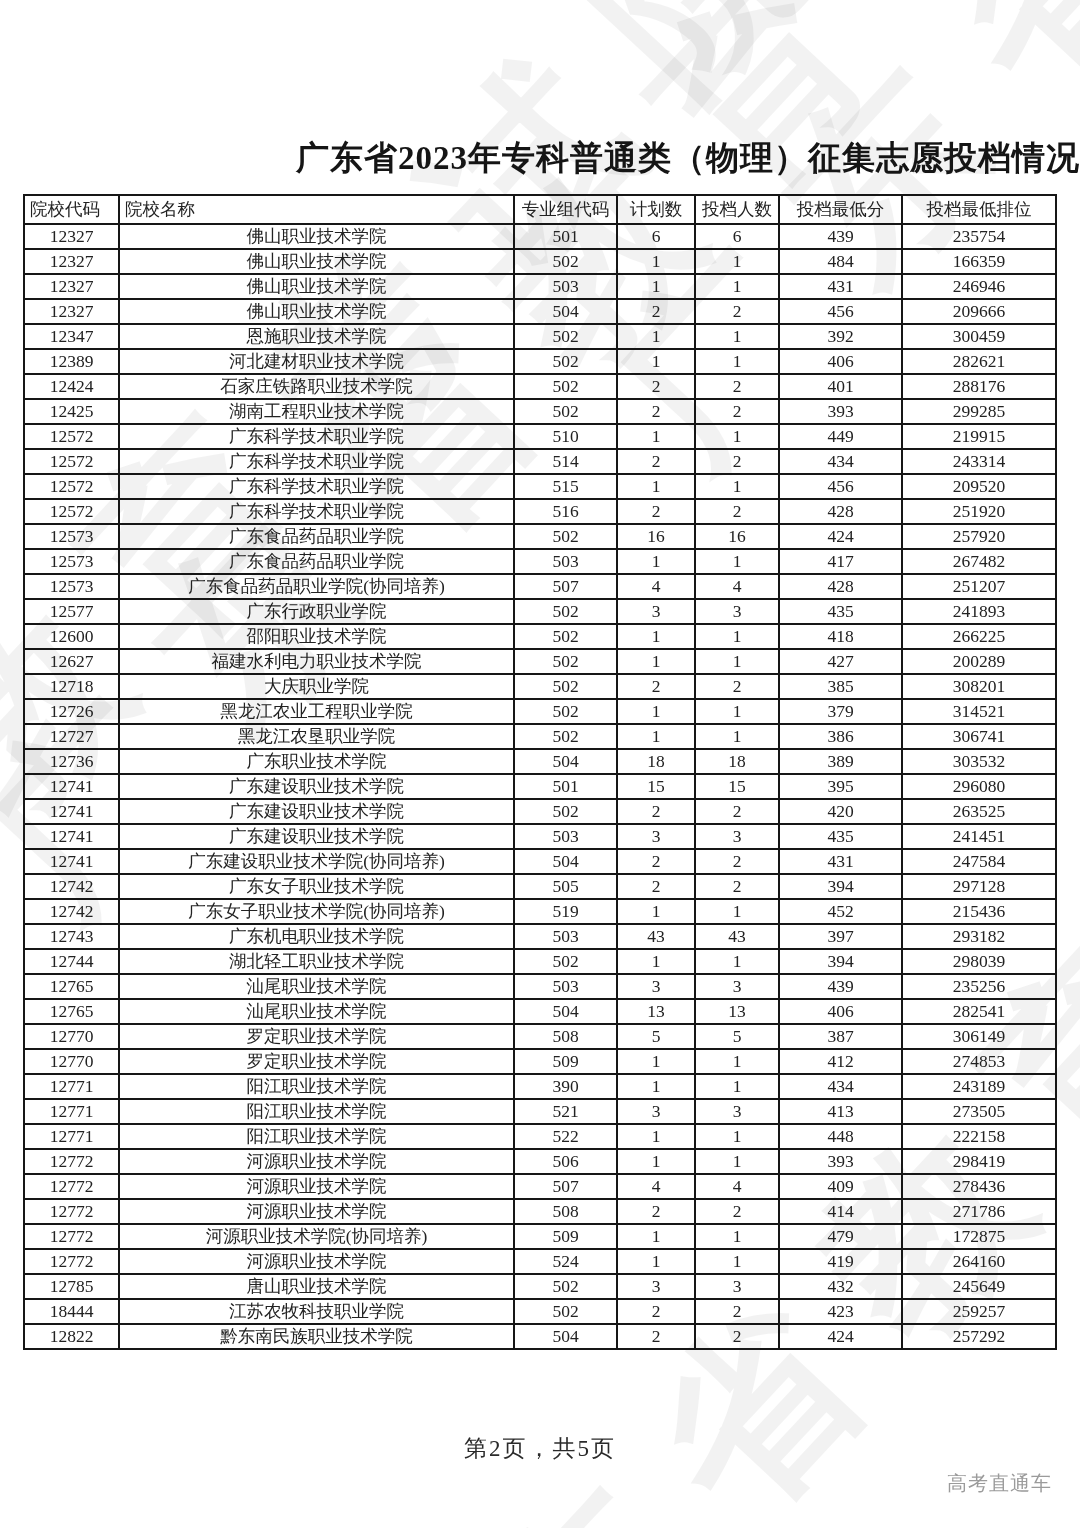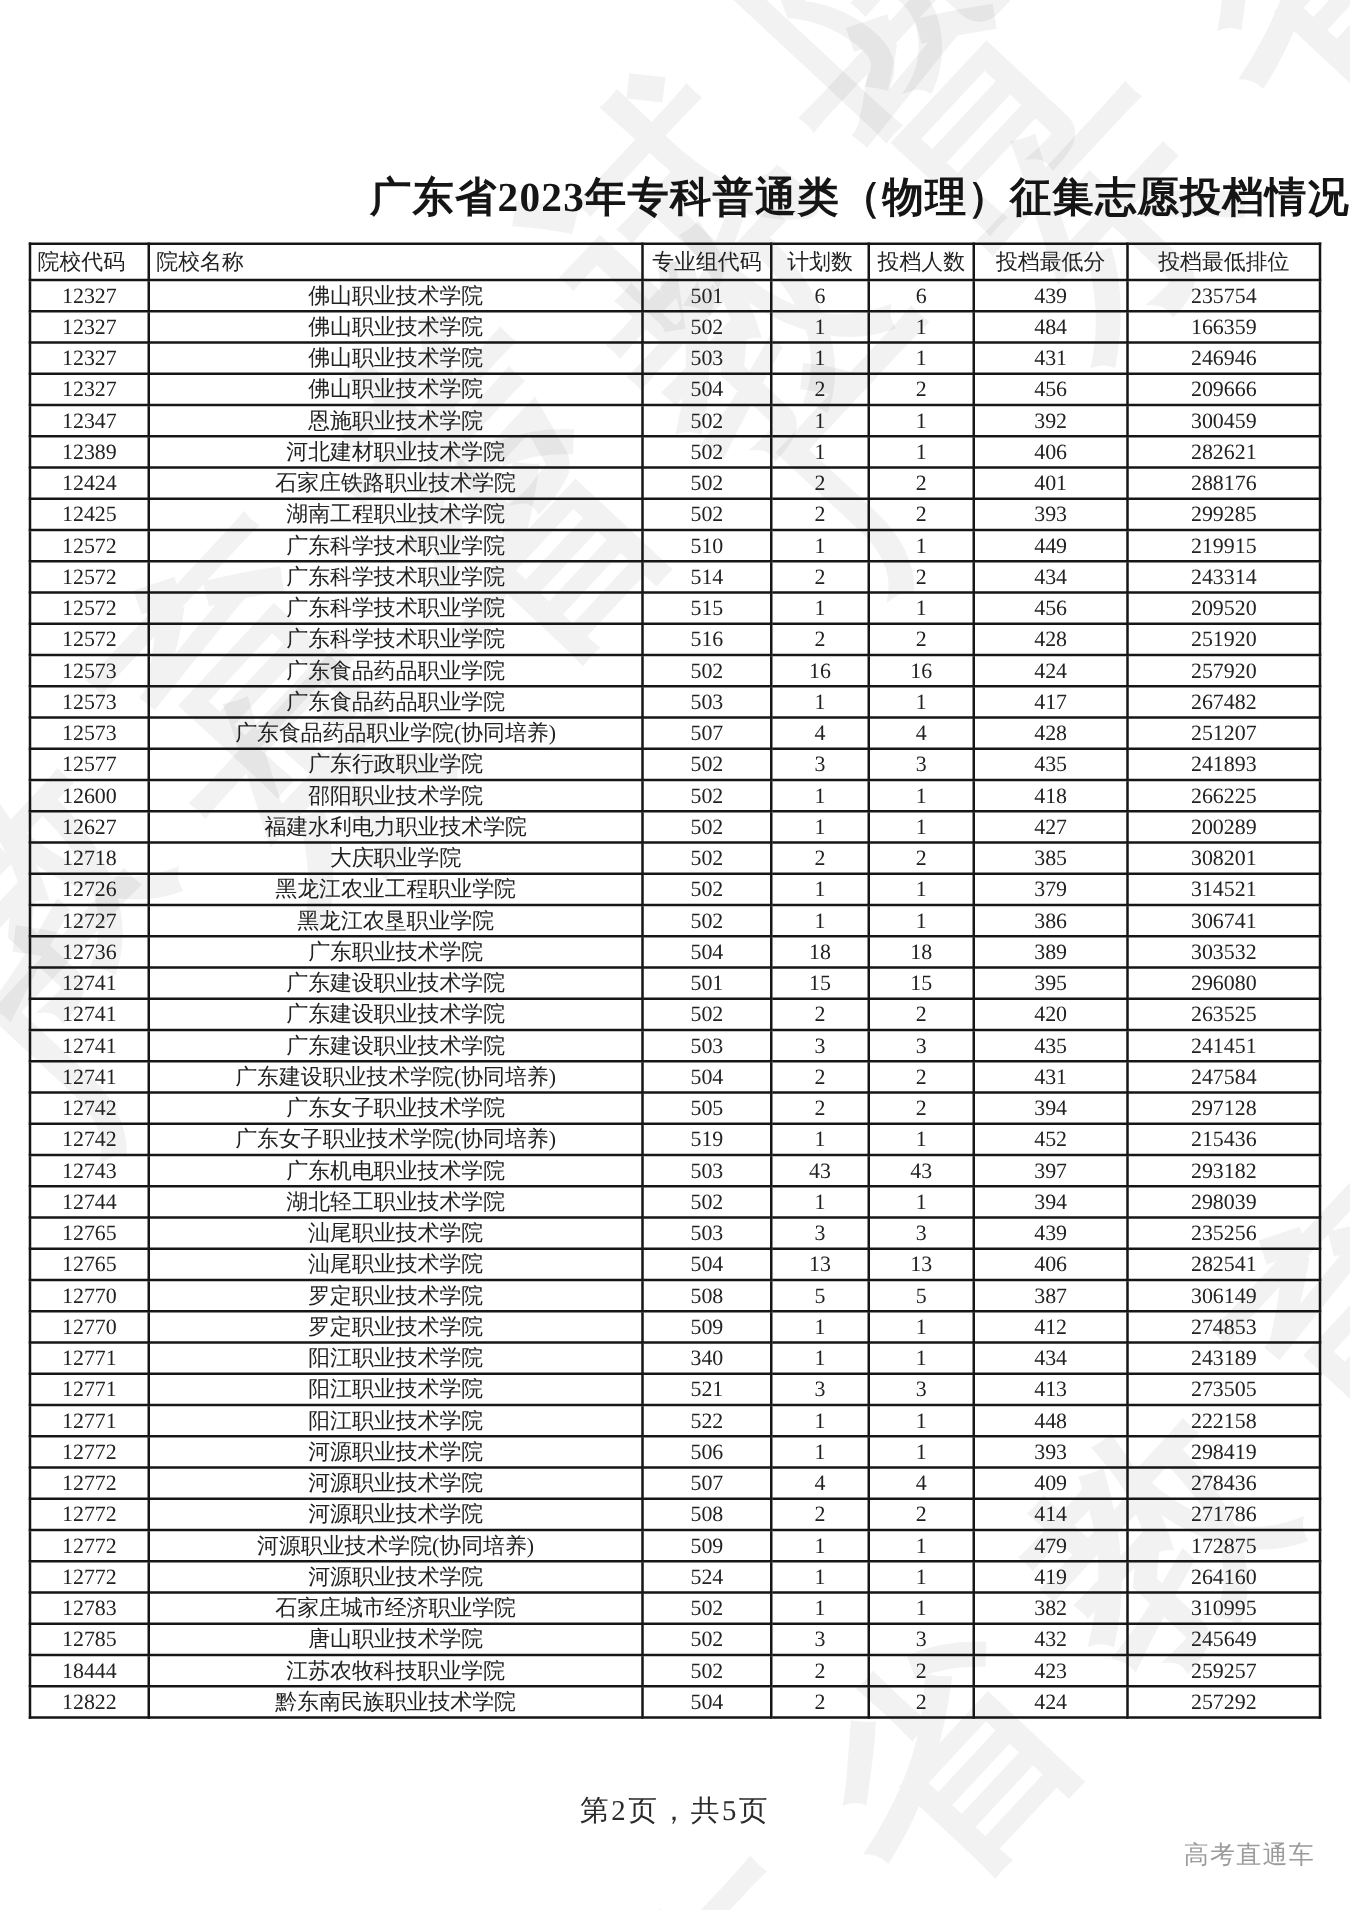--- a/index.html
+++ b/index.html
@@ -397,21 +397,21 @@
           <td class="col-name">罗定职业技术学院</td>
           <td class="col-group">509</td>
           <td class="col-plan">1</td>
           <td class="col-filed">1</td>
           <td class="col-min_score">412</td>
           <td class="col-min_rank">274853</td>
         </tr>
         <tr>
           <td class="col-code">12771</td>
           <td class="col-name">阳江职业技术学院</td>
-          <td class="col-group">340</td>
+          <td class="col-group">390</td>
           <td class="col-plan">1</td>
           <td class="col-filed">1</td>
           <td class="col-min_score">434</td>
           <td class="col-min_rank">243189</td>
         </tr>
         <tr>
           <td class="col-code">12771</td>
           <td class="col-name">阳江职业技术学院</td>
           <td class="col-group">521</td>
           <td class="col-plan">3</td>
@@ -465,29 +465,20 @@
           <td class="col-min_rank">172875</td>
         </tr>
         <tr>
           <td class="col-code">12772</td>
           <td class="col-name">河源职业技术学院</td>
           <td class="col-group">524</td>
           <td class="col-plan">1</td>
           <td class="col-filed">1</td>
           <td class="col-min_score">419</td>
           <td class="col-min_rank">264160</td>
-        </tr>
-        <tr>
-          <td class="col-code">12783</td>
-          <td class="col-name">石家庄城市经济职业学院</td>
-          <td class="col-group">502</td>
-          <td class="col-plan">1</td>
-          <td class="col-filed">1</td>
-          <td class="col-min_score">382</td>
-          <td class="col-min_rank">310995</td>
         </tr>
         <tr>
           <td class="col-code">12785</td>
           <td class="col-name">唐山职业技术学院</td>
           <td class="col-group">502</td>
           <td class="col-plan">3</td>
           <td class="col-filed">3</td>
           <td class="col-min_score">432</td>
           <td class="col-min_rank">245649</td>
         </tr>

